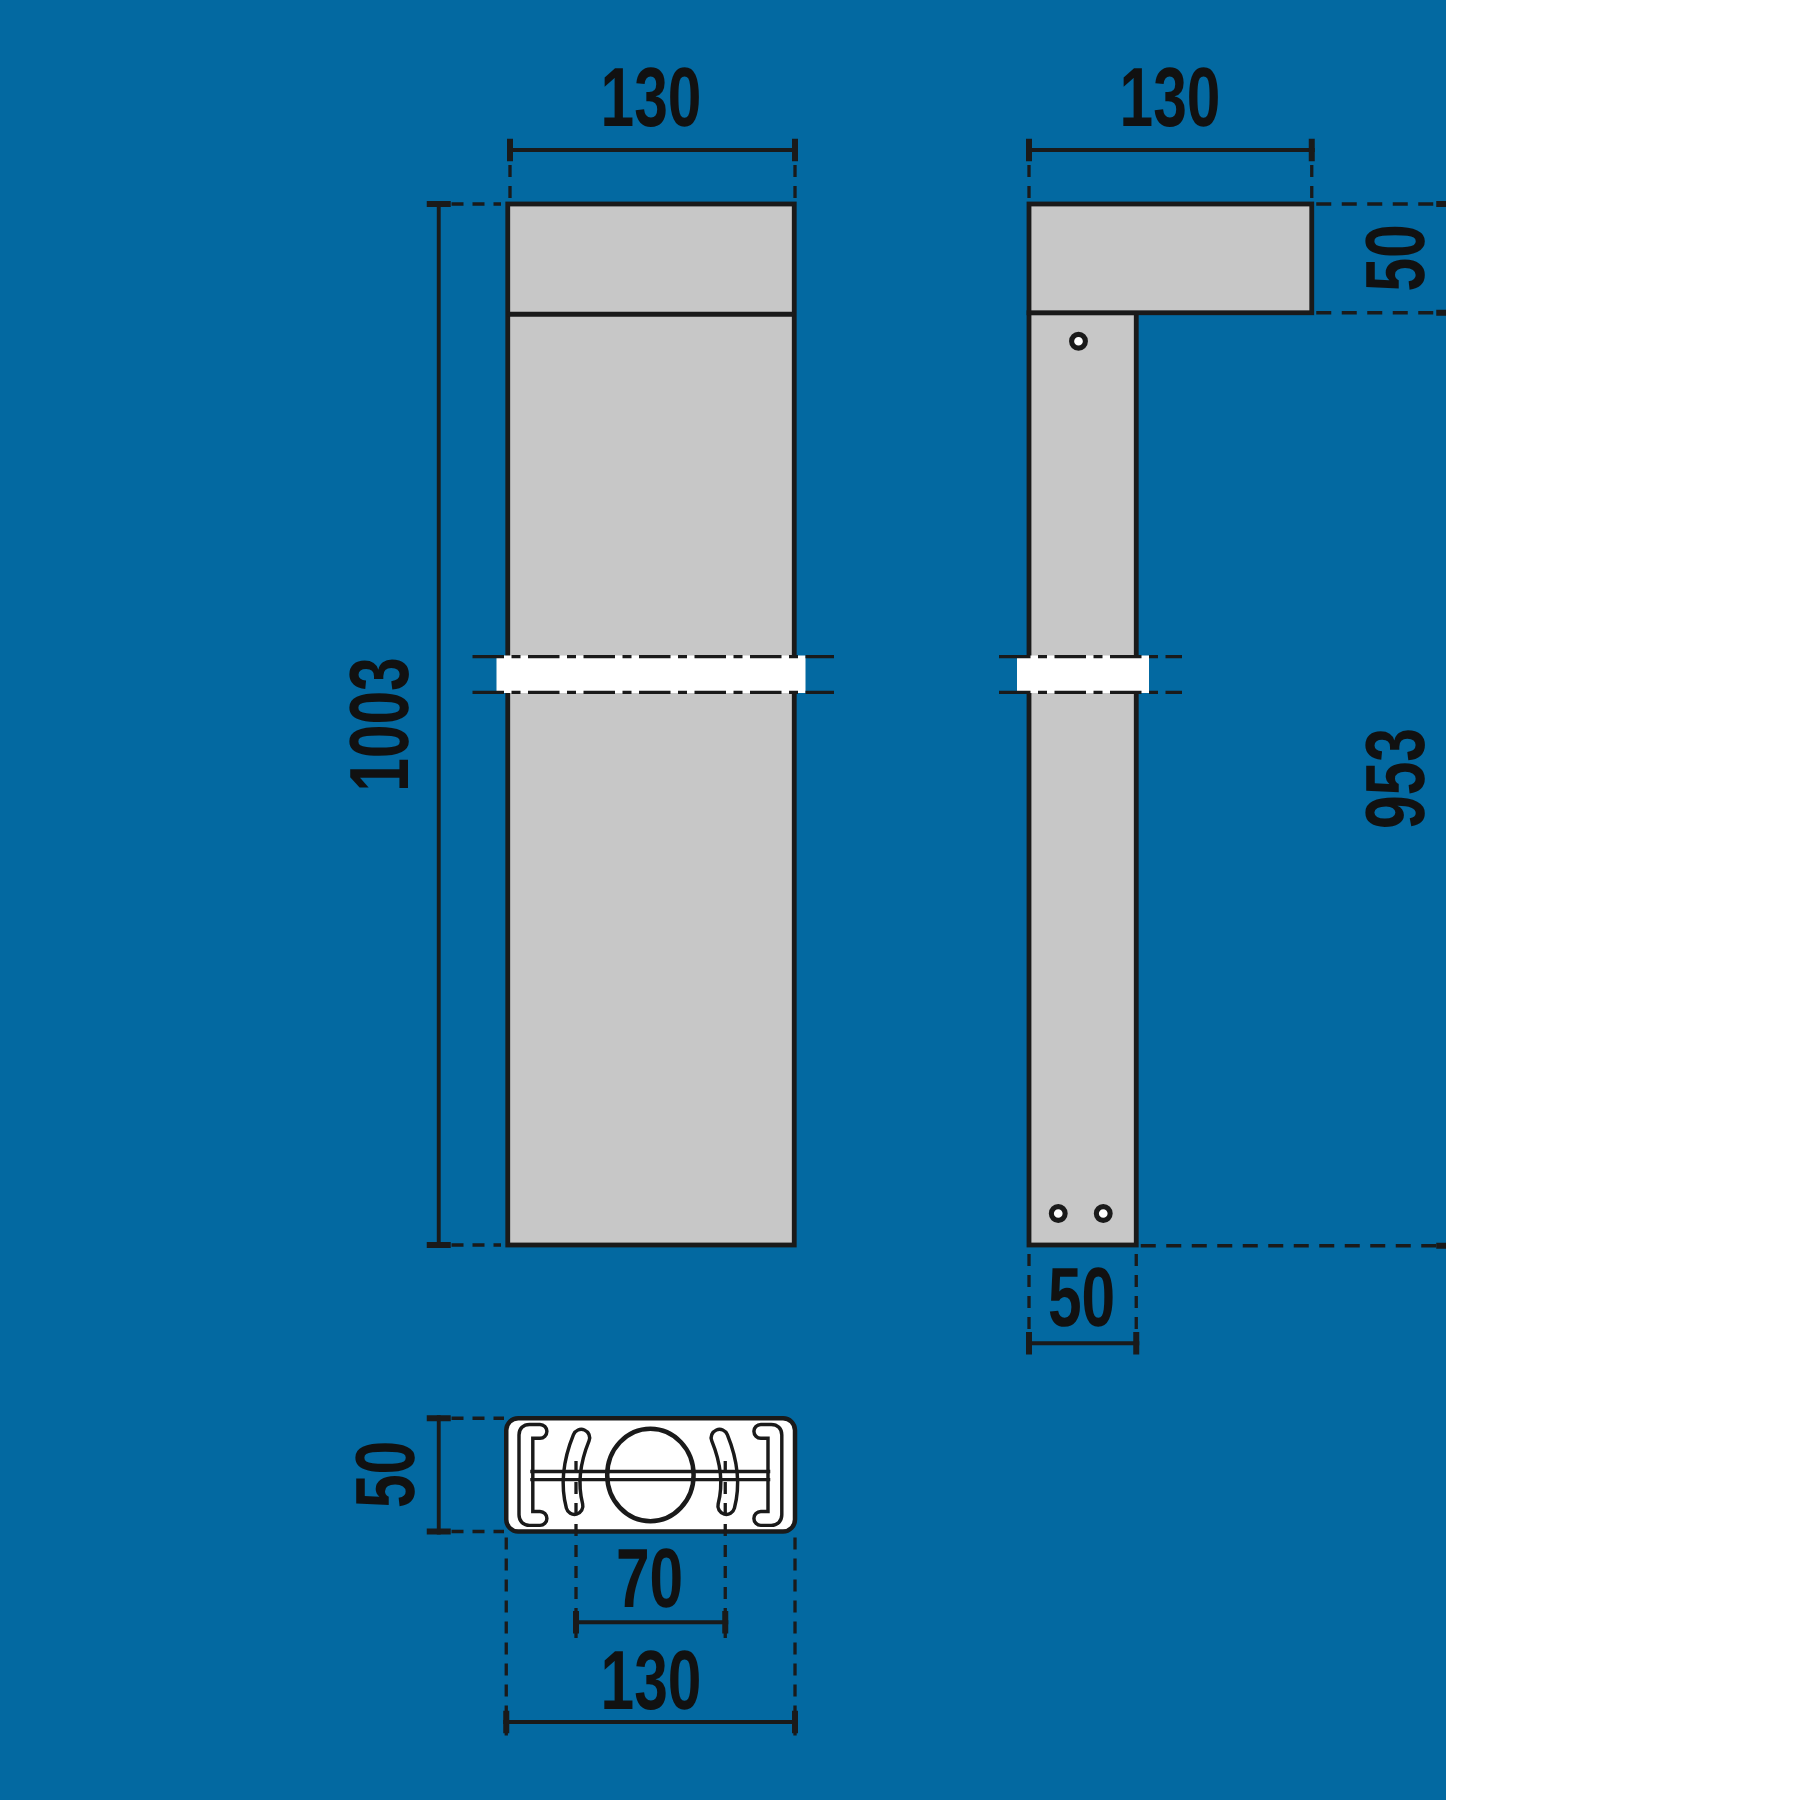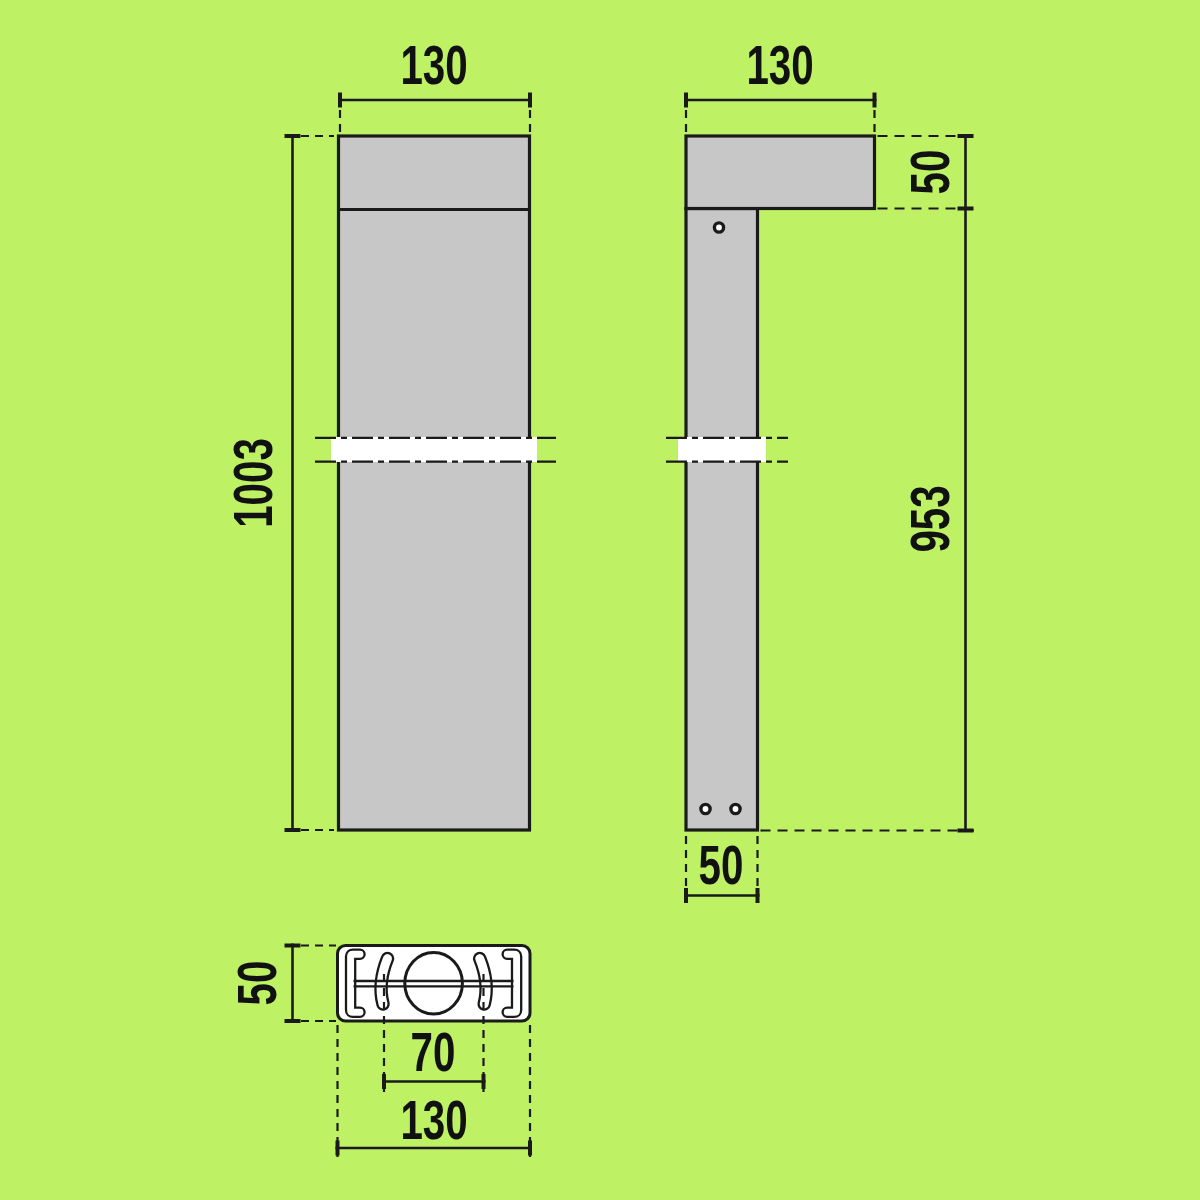--- a/index.html
+++ b/index.html
@@ -1,16 +1,16 @@
 <!DOCTYPE html>
 <html><head>
 <meta charset="utf-8">
 <style>
   html,body{margin:0;padding:0;background:#ffffff;}
-  .canvas{width:1200px;height:1200px;background:#bef264;position:relative;overflow:hidden;}
+  .canvas{width:964px;height:1200px;background:#0369a1;position:relative;overflow:hidden;}
   svg{display:block;}
   .ln{stroke:#1a1a1a;fill:none;}
   .w3{stroke-width:3.2;}
   .dimline{stroke:#1a1a1a;stroke-width:2.6;fill:none;}
   .tick{stroke:#1a1a1a;stroke-width:4;fill:none;}
   .ext{stroke:#1a1a1a;stroke-width:2.2;fill:none;stroke-dasharray:8 6;}
   .dash{stroke:#1a1a1a;stroke-width:2.2;fill:none;stroke-dasharray:10 7;}
   .chain{stroke:#1a1a1a;stroke-width:2.2;fill:none;stroke-dasharray:21 5 6 5;}
   .mask{fill:#ffffff;stroke:none;}
   .bodyrect{stroke:#1a1a1a;stroke-width:3.2;}

